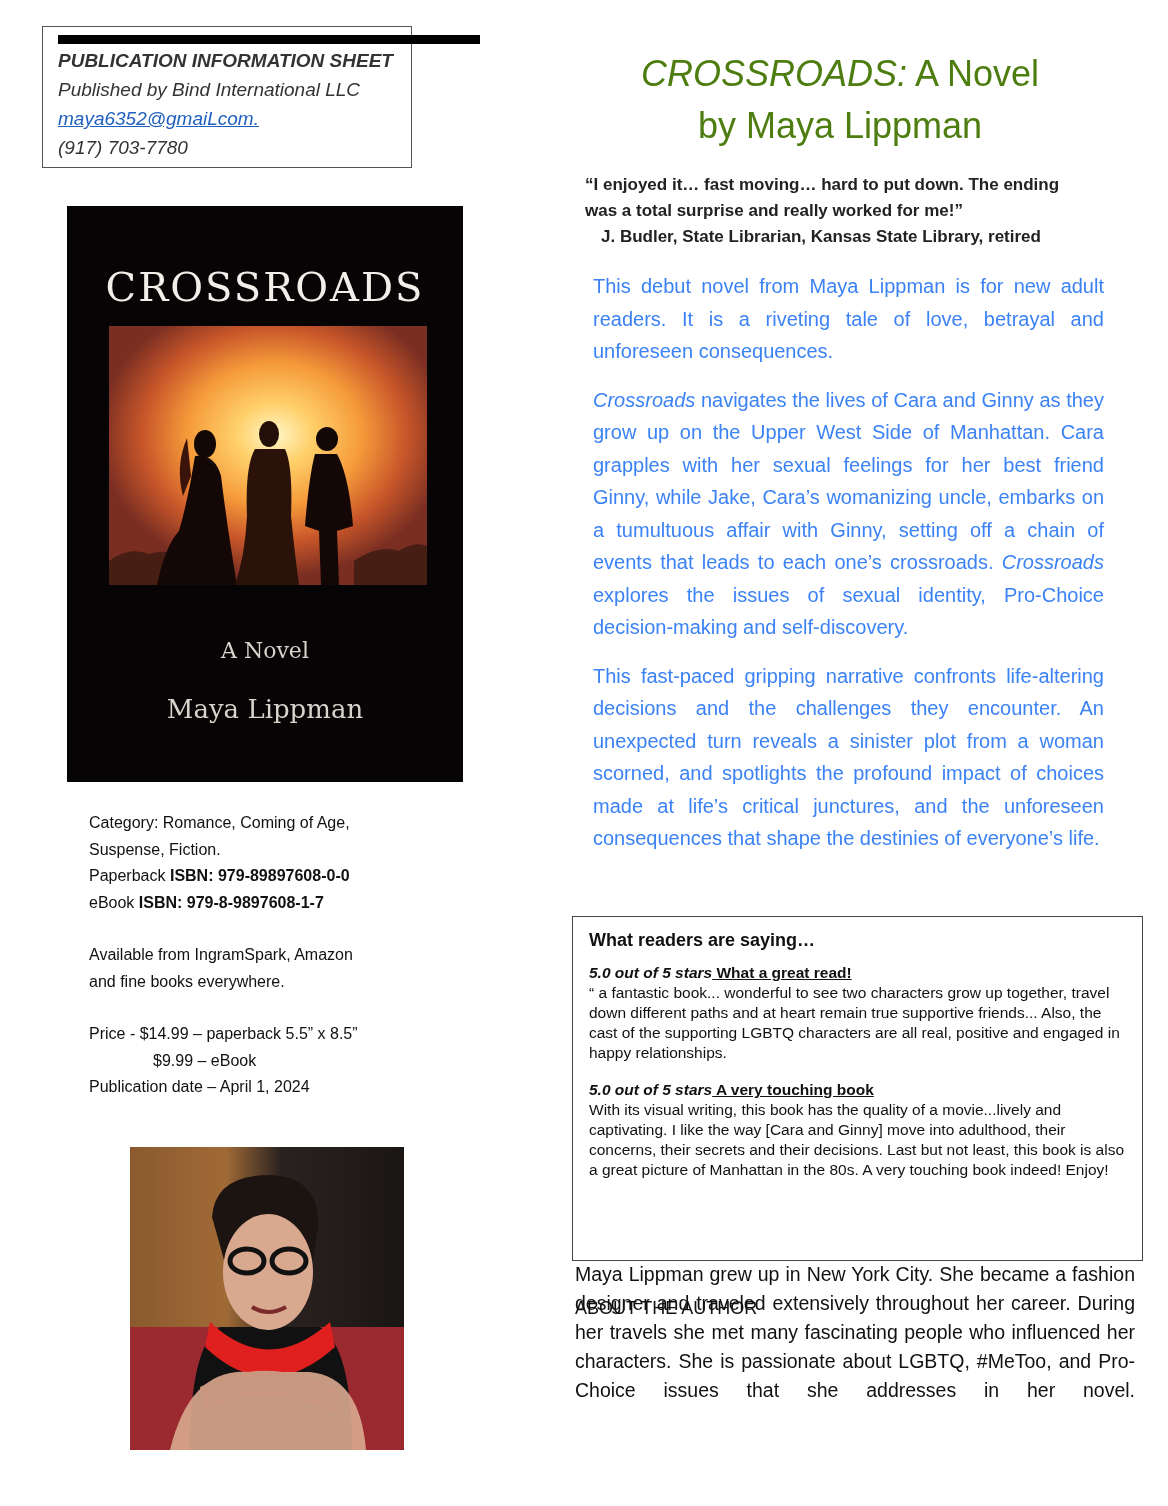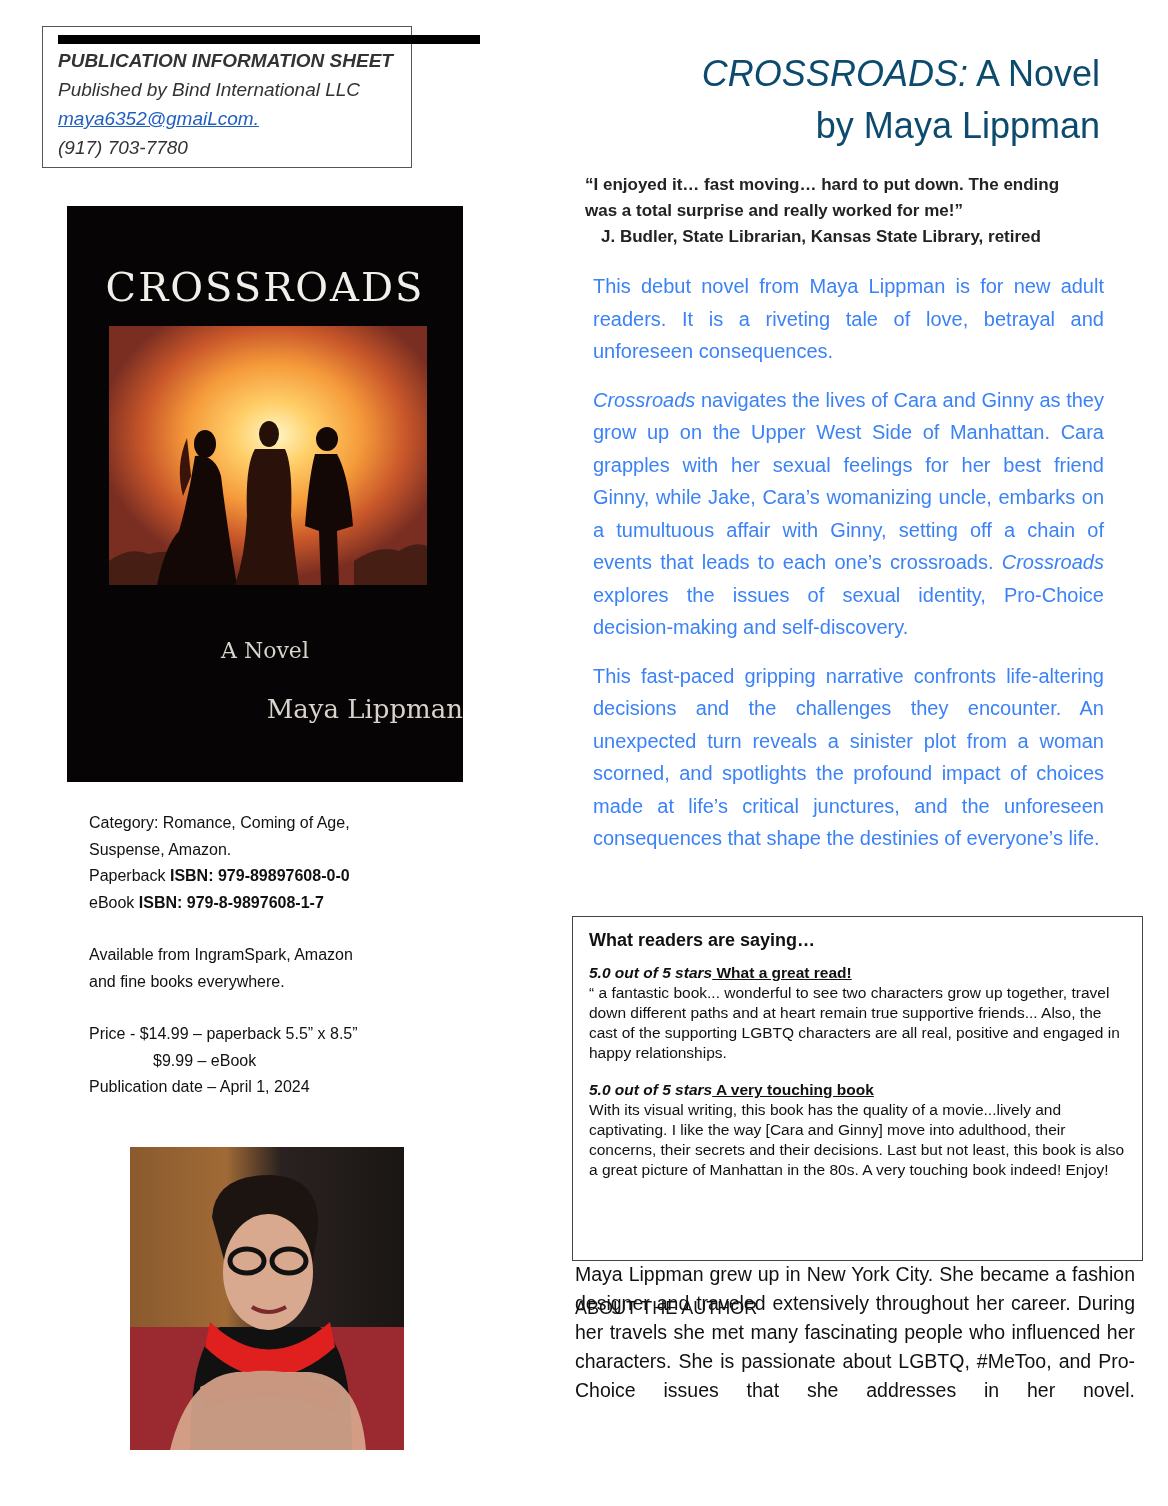--- a/index.html
+++ b/index.html
@@ -8,40 +8,40 @@
     .abs { position: absolute; }
 
     
     .pub-box { left: 42px; top: 26px; width: 370px; height: 142px; border: 1px solid #555; box-sizing: border-box; }
     .pub-bar { position: absolute; left: 15px; top: 8px; width: 422px; height: 9px; background: #000; }
     .pub-lines { position: absolute; left: 15px; top: 19px; font-size: 19px; line-height: 29px; font-style: italic; color: #333; }
     .pub-lines .head { font-weight: bold; }
     .pub-lines a { color: #1f5fbf; text-decoration: underline; }
 
     
-    .title { left: 580px; top: 48px; width: 520px; text-align: right; color: #0c4a6e; font-size: 36px; line-height: 52px; }
+    .title { left: 580px; top: 48px; width: 520px; text-align: center; color: #4d7c0f; font-size: 36px; line-height: 52px; }
     .title i { font-style: italic; }
 
     
     .blurb { left: 585px; top: 172px; width: 520px; font-weight: bold; font-size: 17px; line-height: 26px; color: #222; }
     .blurb .attrib { padding-left: 16px; }
 
     
     .body-col { left: 593px; top: 270px; width: 511px; font-size: 20px; line-height: 32.5px; text-align: justify; color: #3b82f6; }
     .body-col p { margin: 0 0 16px 0; }
 
     
     .cover { left: 67px; top: 206px; width: 396px; height: 576px; background: #060404; }
     .cover-title { position: absolute; left: 0; top: 58px; width: 100%; text-align: center; color: #f1efe9;
       font-family: "DejaVu Serif", "Liberation Serif", serif; font-size: 40px; letter-spacing: 2px; }
     .cover-art { position: absolute; left: 42px; top: 120px; width: 318px; height: 259px; overflow: hidden;
       background: radial-gradient(ellipse 55% 55% at 52% 42%, #fff6c8 0%, #ffd06a 22%, #f59a3a 50%, #c9572a 75%, #7a2e22 100%); }
     .cover-novel { position: absolute; left: 0; top: 432px; width: 100%; text-align: center; color: #d8d4cc;
       font-family: "DejaVu Serif", "Liberation Serif", serif; font-size: 22px; }
-    .cover-author { position: absolute; left: 0; top: 488px; width: 100%; text-align: right; color: #d8d4cc;
+    .cover-author { position: absolute; left: 0; top: 488px; width: 100%; text-align: center; color: #d8d4cc;
       font-family: "DejaVu Serif", "Liberation Serif", serif; font-size: 26px; }
 
     
     .details { left: 89px; top: 810px; width: 360px; font-size: 16px; line-height: 26.5px; color: #111; }
     .details .gap { height: 26px; }
     .details b { font-weight: bold; }
     .details .indent { padding-left: 64px; }
 
     
     .photo { left: 130px; top: 1147px; width: 274px; height: 303px; overflow: hidden;
@@ -107,21 +107,21 @@
       <ellipse cx="218" cy="113" rx="11" ry="12" fill="#140806"></ellipse>
       <path d="M206 128 L228 128 Q240 150 244 200 L228 205 L230 259 L212 259 L210 205 L196 200 Q200 150 206 128 Z" fill="#140806"></path>
     </svg>
   </div>
   <div class="cover-novel">A Novel</div>
   <div class="cover-author">Maya Lippman</div>
 </div>
 
 <div class="abs details">
   <div>Category: Romance, Coming of Age,</div>
-  <div>Suspense, Amazon.</div>
+  <div>Suspense, Fiction.</div>
   <div><span>Paperback </span><b>ISBN: 979-89897608-0-0</b></div>
   <div><span>eBook </span><b>ISBN: 979-8-9897608-1-7</b></div>
   <div class="gap"></div>
   <div>Available from IngramSpark, Amazon</div>
   <div>and fine books everywhere.</div>
   <div class="gap"></div>
   <div>Price - $14.99 – paperback  5.5” x 8.5”</div>
   <div class="indent">$9.99 – eBook</div>
   <div>Publication date – April 1, 2024</div>
 </div>

